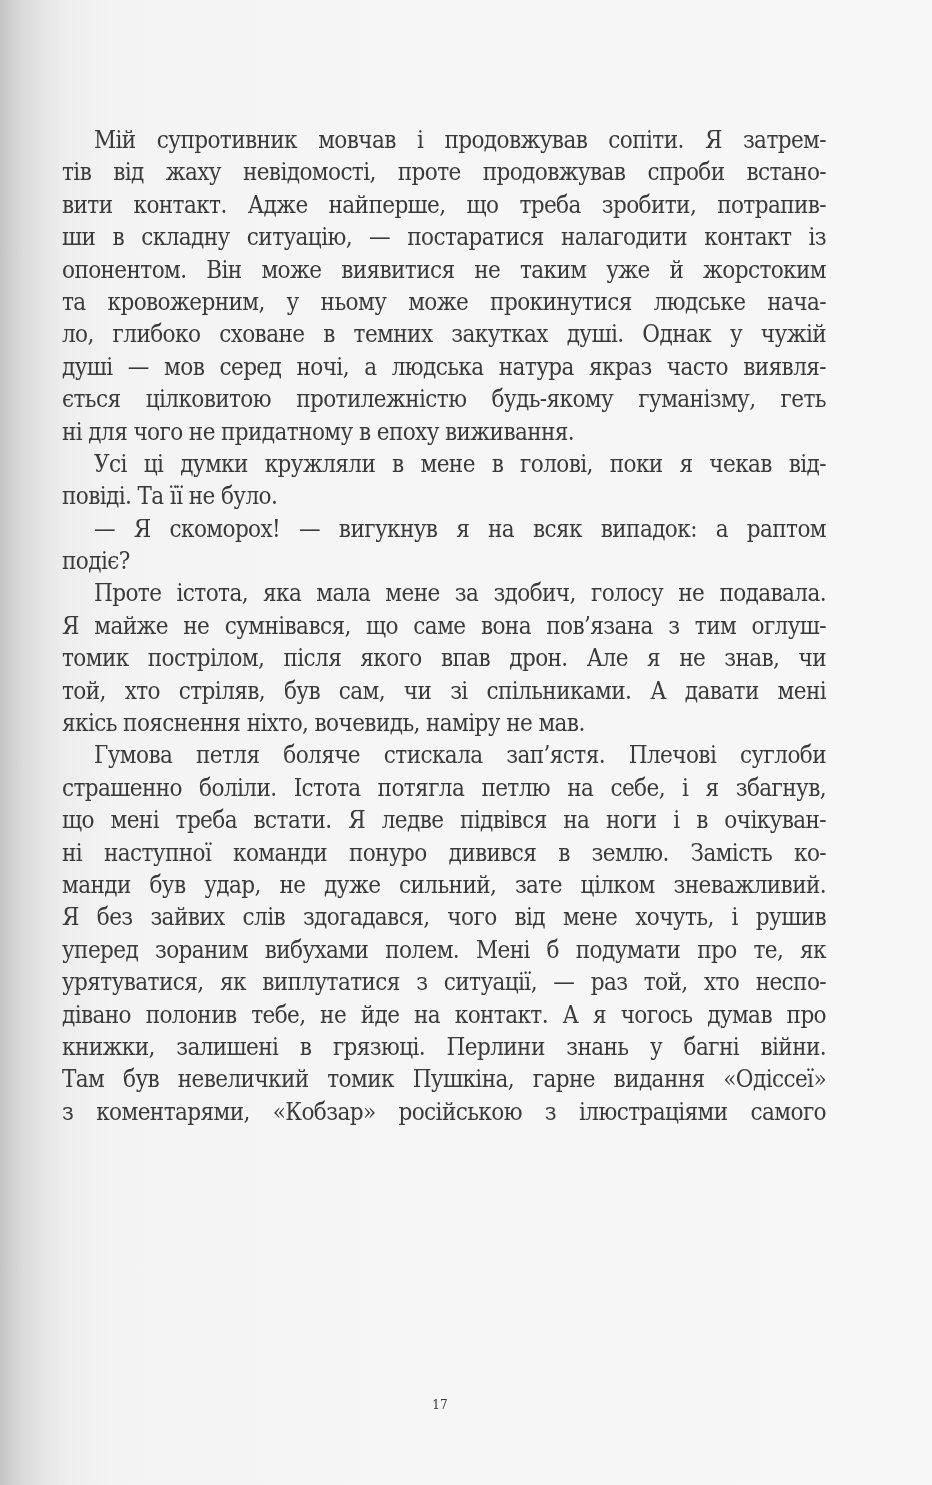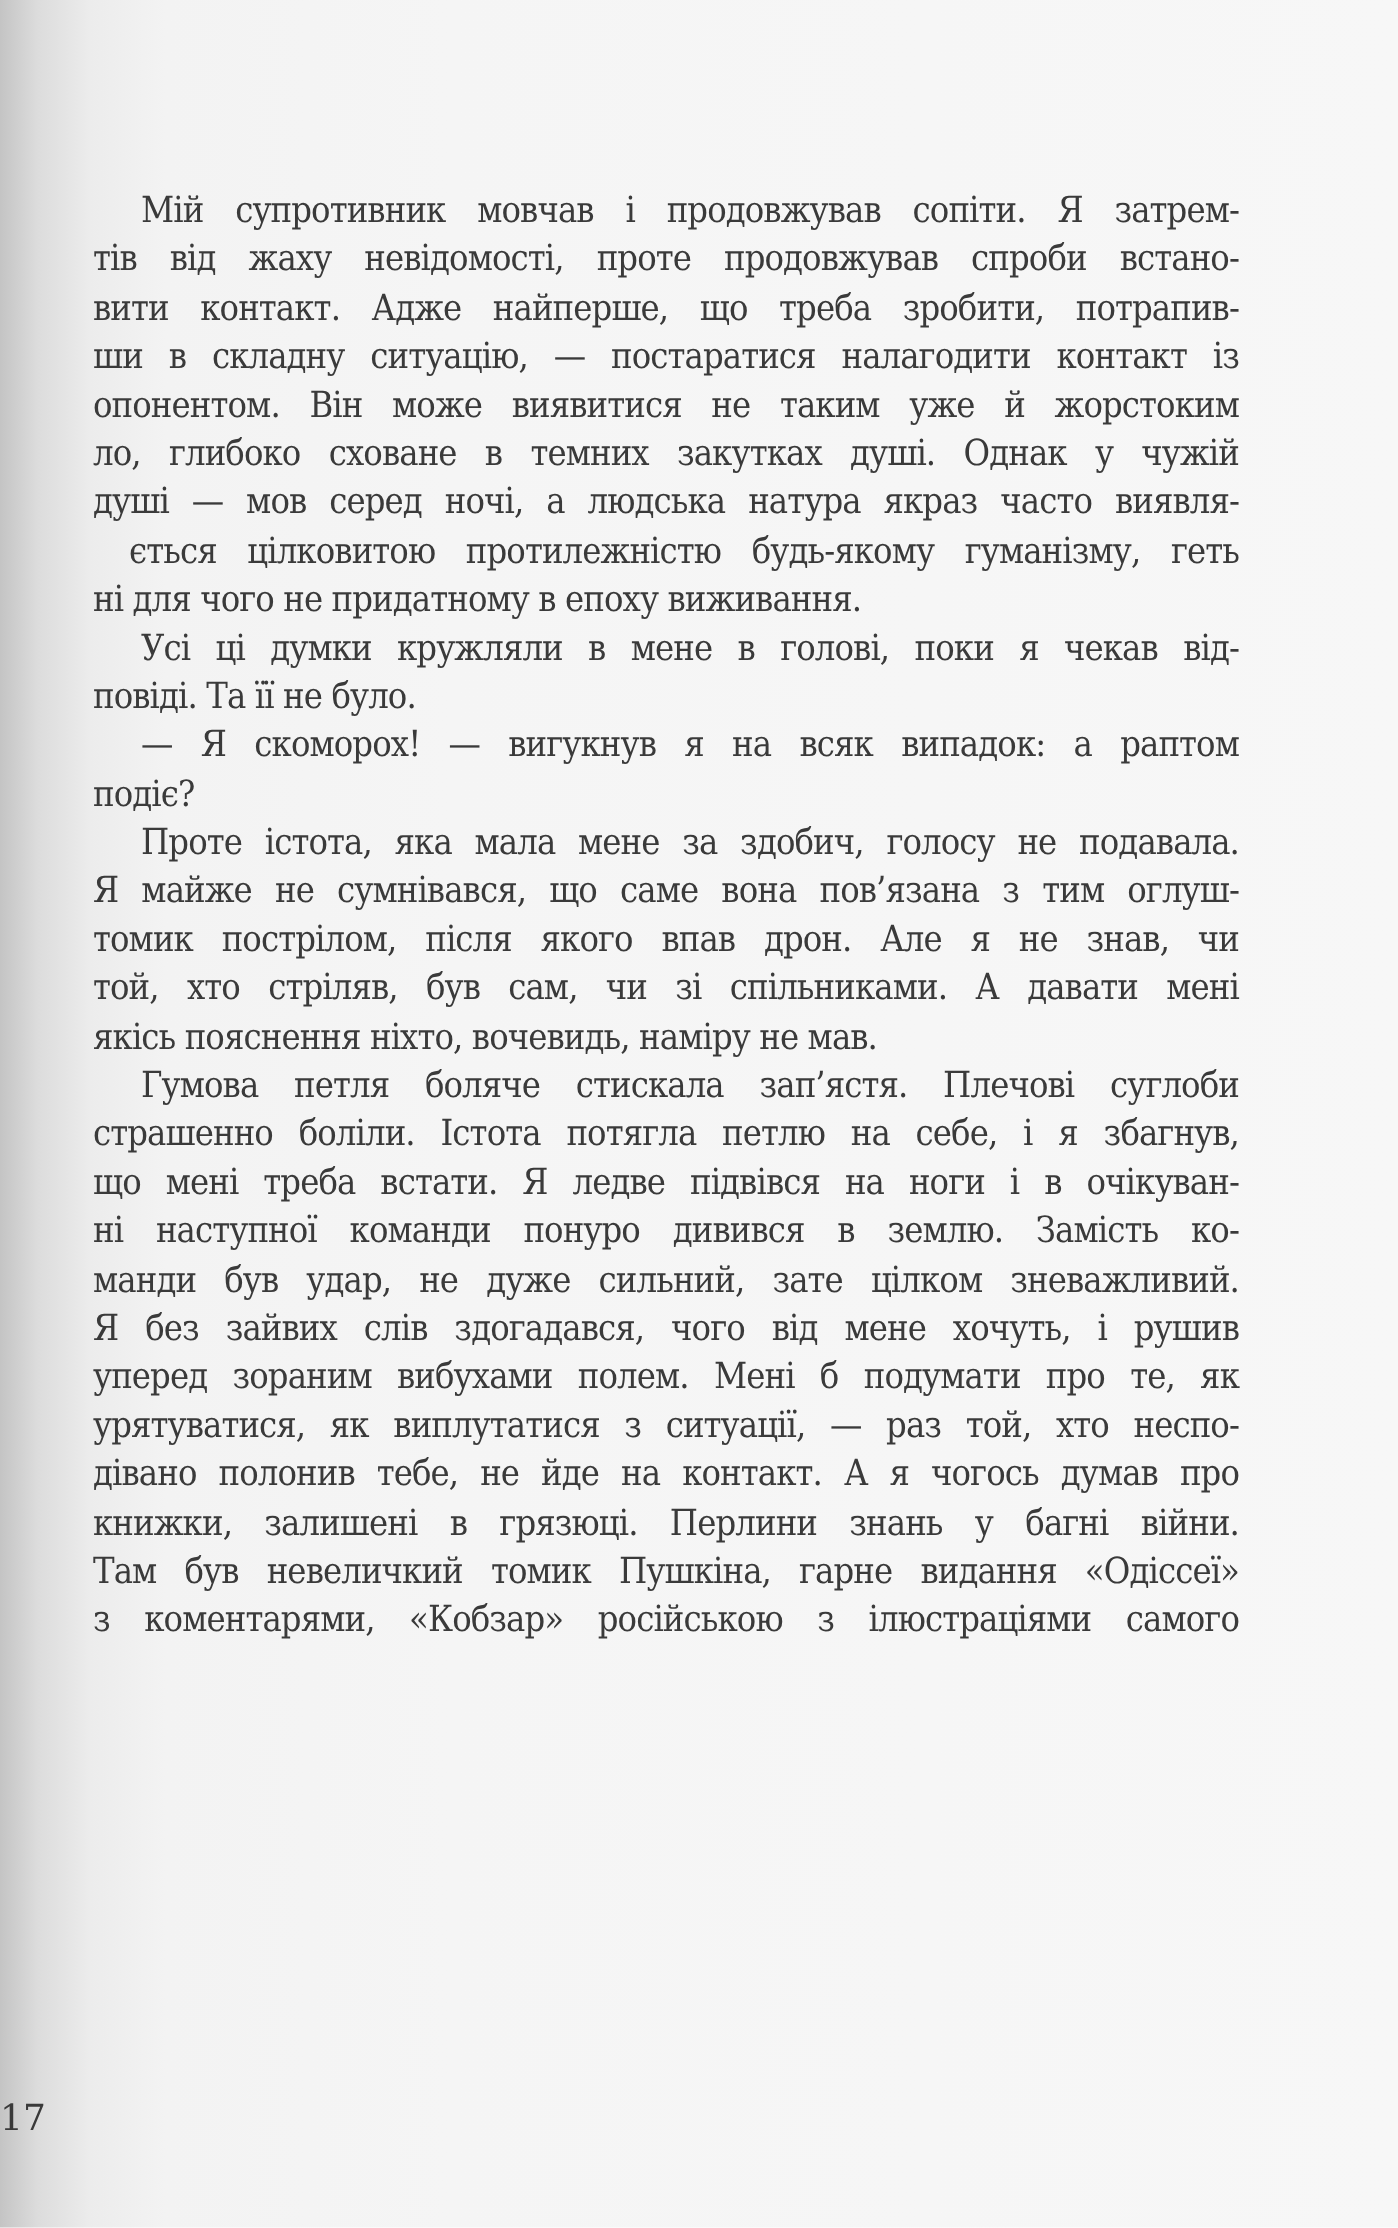--- a/index.html
+++ b/index.html
@@ -23,35 +23,36 @@
     text-align: justify;
     text-align-last: justify;
     height: 32.4px;
     letter-spacing: -0.6px;
     transform-origin: left center;
   }
   .line.indent { padding-left: 32px; }
   .line.last { text-align-last: left; }
   .page-number {
     position: absolute; left: 0; width: 880px; top: 1398px;
-    text-align: left; font-size: 24px; color: #3a3a3a;
+    text-align: center; font-size: 12px; color: #3a3a3a;
   }
 </style>
 </head>
 <body>
 
 <div class="page-text">
   <span class="line indent" style="display: block; width: auto;">Мій супротивник мовчав і продовжував сопіти. Я затрем-</span>
   <span class="line" style="display: block; width: auto;">тів від жаху невідомості, проте продовжував спроби встано-</span>
   <span class="line" style="display: block; width: auto;">вити контакт. Адже найперше, що треба зробити, потрапив-</span>
   <span class="line" style="display: block; width: auto;">ши в складну ситуацію, — постаратися налагодити контакт із</span>
   <span class="line" style="display: block; width: auto;">опонентом. Він може виявитися не таким уже й жорстоким</span>
+  <span class="line" style="display: block; width: auto;">та кровожерним, у ньому може прокинутися людське нача-</span>
   <span class="line" style="display: block; width: auto;">ло, глибоко сховане в темних закутках душі. Однак у чужій</span>
   <span class="line" style="display: block; width: auto;">душі — мов серед ночі, а людська натура якраз часто виявля-</span>
-  <span class="line" style="display: block; width: auto; margin-left: 24px;">ється цілковитою протилежністю будь-якому гуманізму, геть</span>
+  <span class="line" style="display: block; width: auto;">ється цілковитою протилежністю будь-якому гуманізму, геть</span>
   <span class="line last" style="display: block; width: auto;">ні для чого не придатному в епоху виживання.</span>
   <span class="line indent" style="display: block; width: auto;">Усі ці думки кружляли в мене в голові, поки я чекав від-</span>
   <span class="line last" style="display: block; width: auto;">повіді. Та її не було.</span>
   <span class="line indent" style="display: block; width: auto;">— Я скоморох! — вигукнув я на всяк випадок: а раптом</span>
   <span class="line last" style="display: block; width: auto;">подіє?</span>
   <span class="line indent" style="display: block; width: auto;">Проте істота, яка мала мене за здобич, голосу не подавала.</span>
   <span class="line" style="display: block; width: auto;">Я майже не сумнівався, що саме вона пов’язана з тим оглуш-</span>
   <span class="line" style="display: block; width: auto;">томик пострілом, після якого впав дрон. Але я не знав, чи</span>
   <span class="line" style="display: block; width: auto;">той, хто стріляв, був сам, чи зі спільниками. А давати мені</span>
   <span class="line last" style="display: block; width: auto;">якісь пояснення ніхто, вочевидь, наміру не мав.</span>

